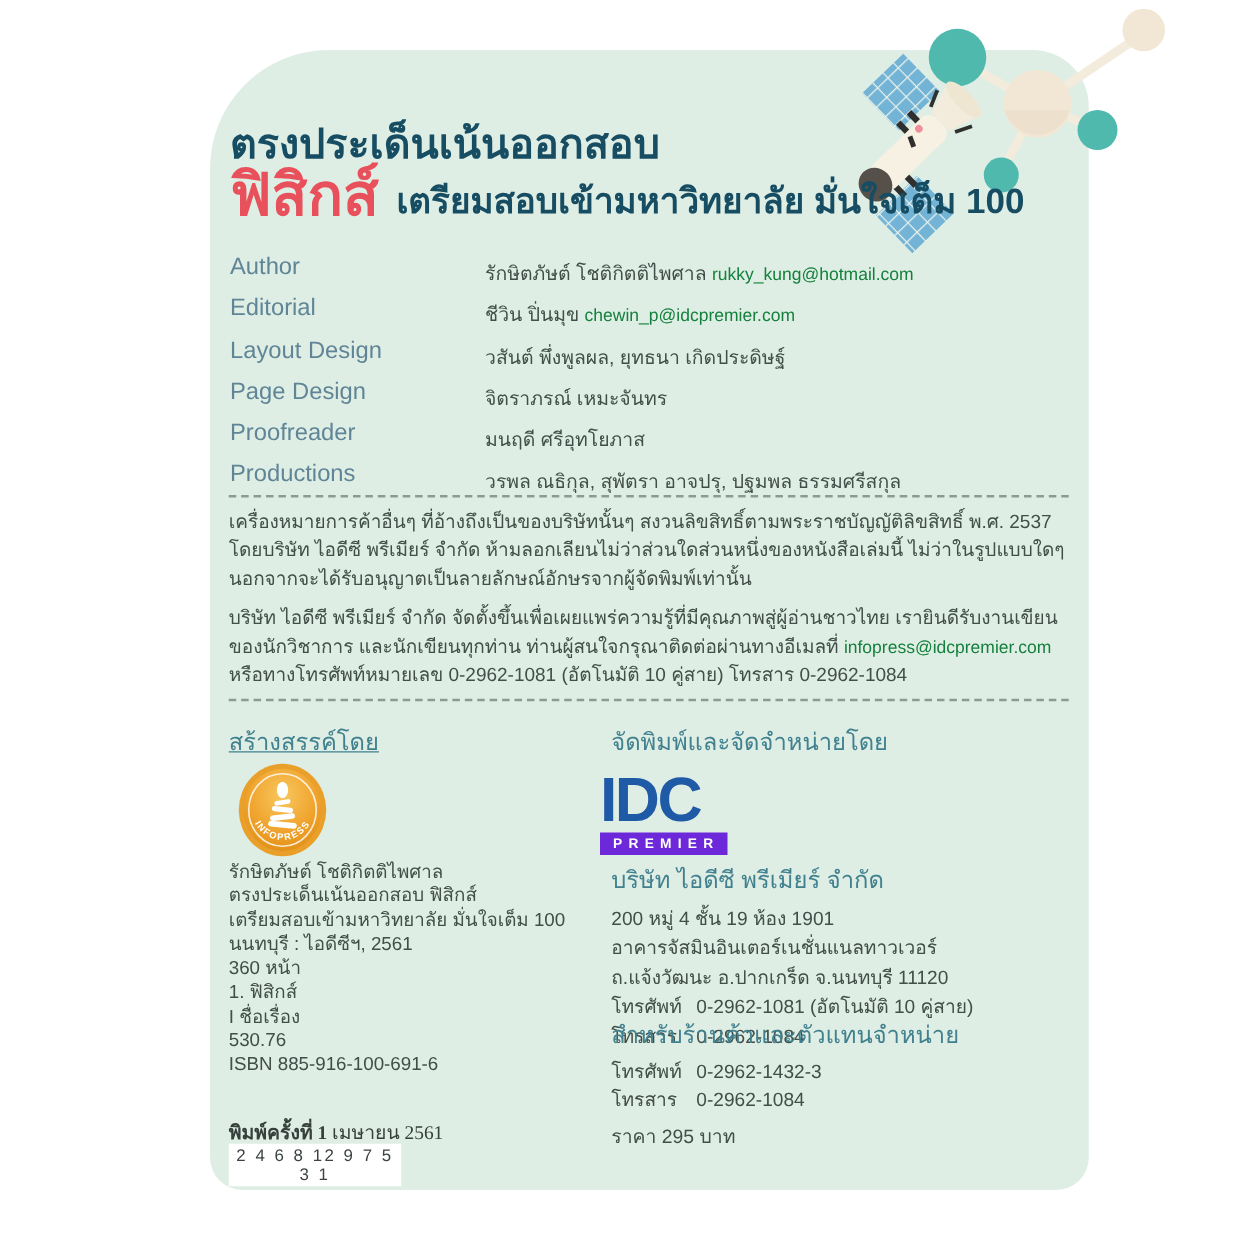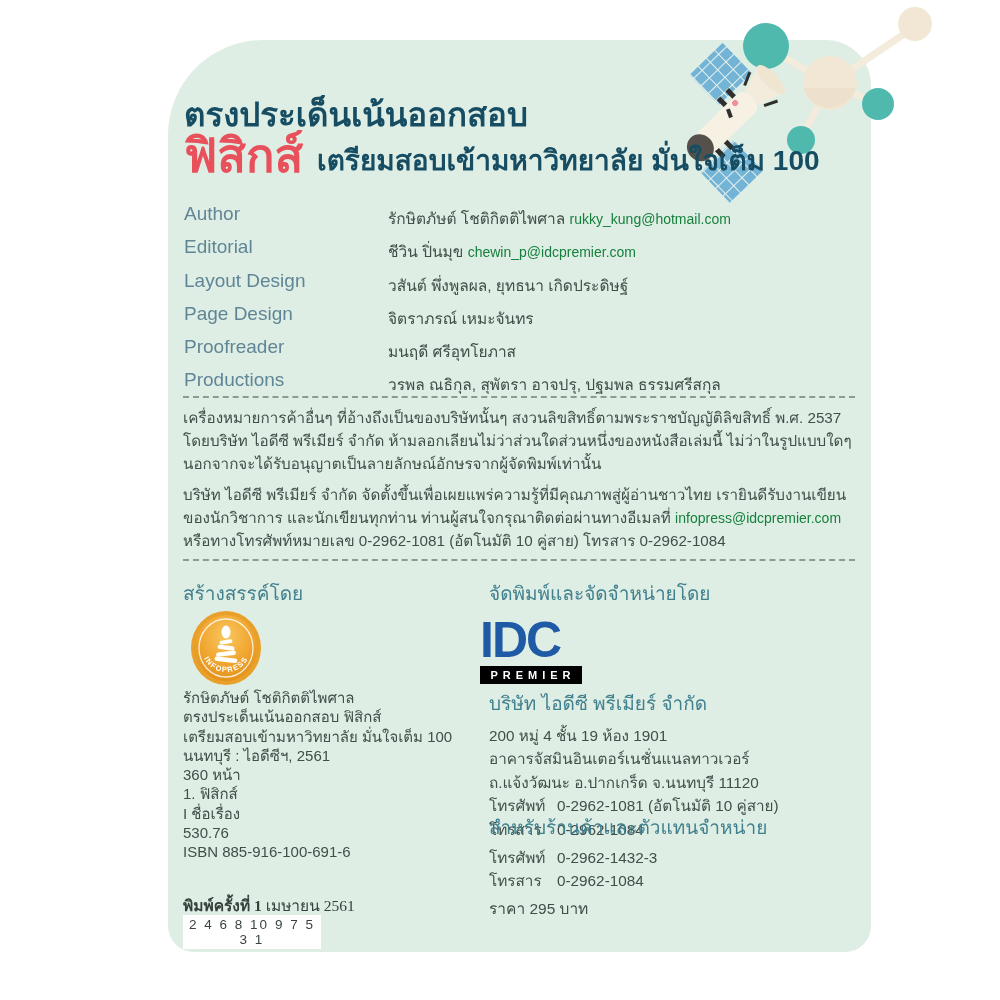--- a/index.html
+++ b/index.html
@@ -20,27 +20,27 @@
   .c-value{font-size:15.5px;color:#414e49;padding-top:3px;}
   .c-email{font-size:14px;color:#15803d;margin-top:28px;}
 
   .divider{position:absolute;left:183px;width:672px;border-top:2px dashed #8d9a93;height:0;}
   .d1{top:396px;} .d2{top:559px;}
 
   .para{position:absolute;left:183px;width:672px;font-size:15.2px;line-height:1.52;margin:0;color:#414e49;}
   .p1{top:406px;} .p2{top:483px;}
 
   .sec-heading{font-size:19px;color:#41808f;}
-  .created-heading{position:absolute;left:183px;top:578px;}
+  .created-heading{position:absolute;left:183px;top:578px;text-decoration:underline;}
   .published-heading{position:absolute;left:489px;top:578px;}
 
   .infopress-logo{position:absolute;left:190px;top:610px;width:72px;height:76px;}
   .idc-logo{position:absolute;left:480px;top:618px;width:102px;}
   .idc-main{font-size:50px;font-weight:800;letter-spacing:-2px;color:#1f5aa7;line-height:0.9;}
-  .idc-sub{margin-top:3px;background:#000000;color:#ffffff;font-size:11px;font-weight:bold;
+  .idc-sub{margin-top:3px;background:#6d28d9;color:#ffffff;font-size:11px;font-weight:bold;
            letter-spacing:5px;text-align:center;padding:3px 0 3px 4px;}
 
   .biblio{position:absolute;left:183px;top:688px;width:300px;}
   .biblio .sec-heading{margin-bottom:7px;}
   .biblio-line{font-size:15px;line-height:19.3px;color:#414e49;}
 
   .company{position:absolute;left:489px;top:688px;width:370px;}
   .company .sec-heading{margin-bottom:6px;}
   .addr-line,.contact-row{font-size:15.3px;line-height:23.4px;color:#414e49;}
   .contact-label{display:inline-block;min-width:68px;}
@@ -189,15 +189,15 @@
     <div class="contact-row"><span class="contact-label">โทรศัพท์</span><span>0-2962-1432-3</span></div>
     <div class="contact-row"><span class="contact-label">โทรสาร</span><span>0-2962-1084</span></div>
   </div>
 
   <div class="price">ราคา 295 บาท</div>
 
   <div class="printrun">
     <span class="bold">พิมพ์ครั้งที่ 1</span>
     <span>เมษายน 2561</span>
   </div>
-  <div class="impressions">2 4 6 8 10 9 7 5 3 1</div>
+  <div class="impressions">2 4 6 8 12 9 7 5 3 1</div>
 
 </div>
 
 </body></html>

